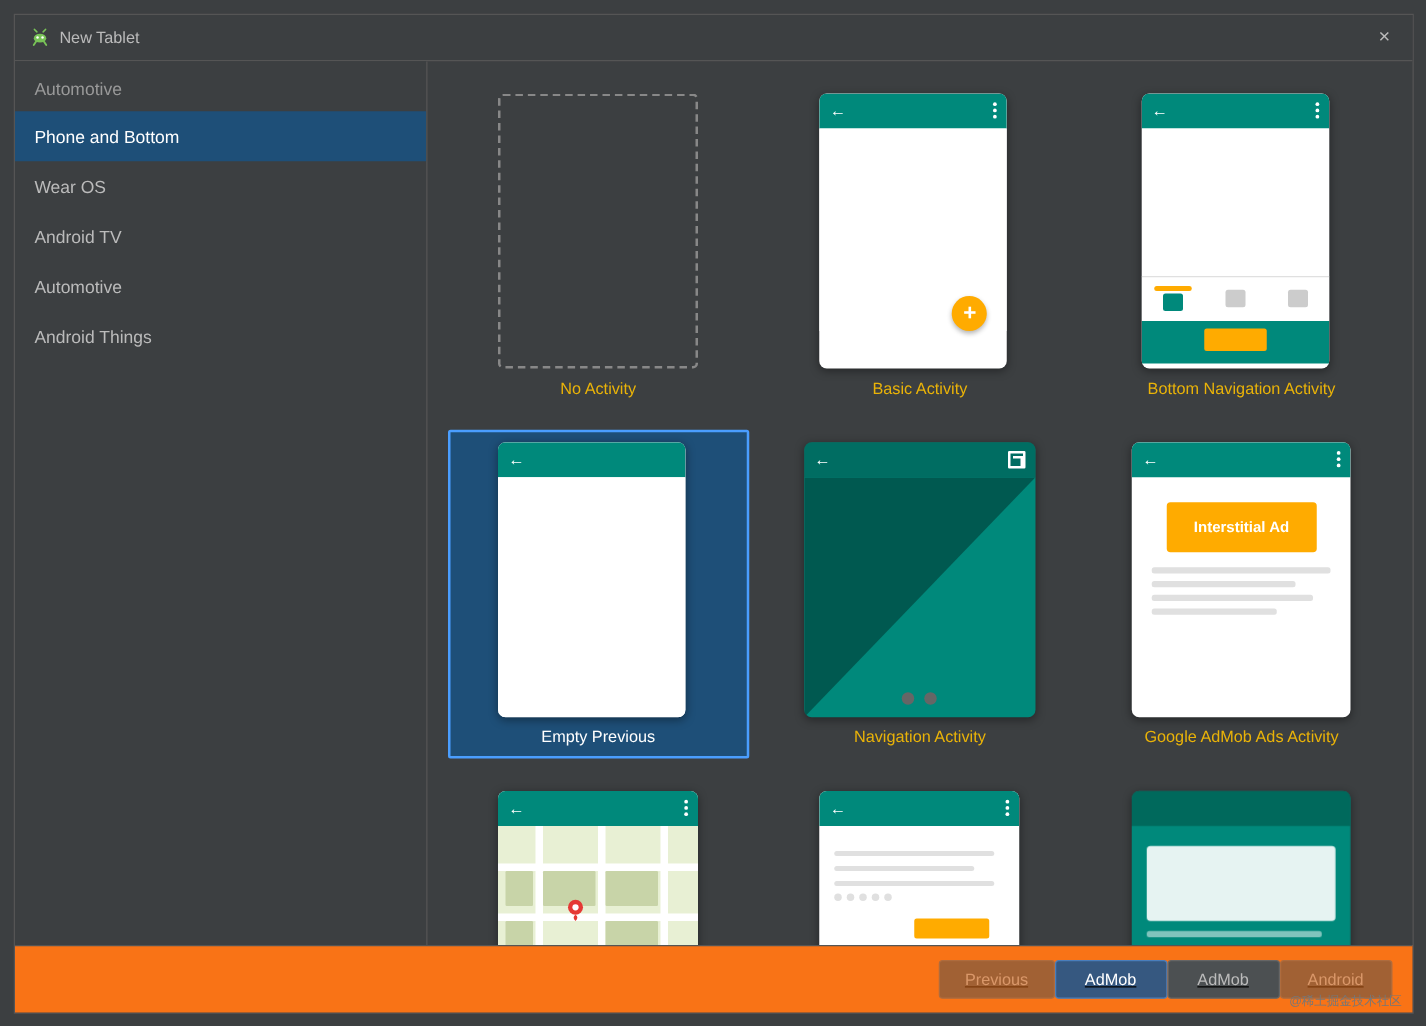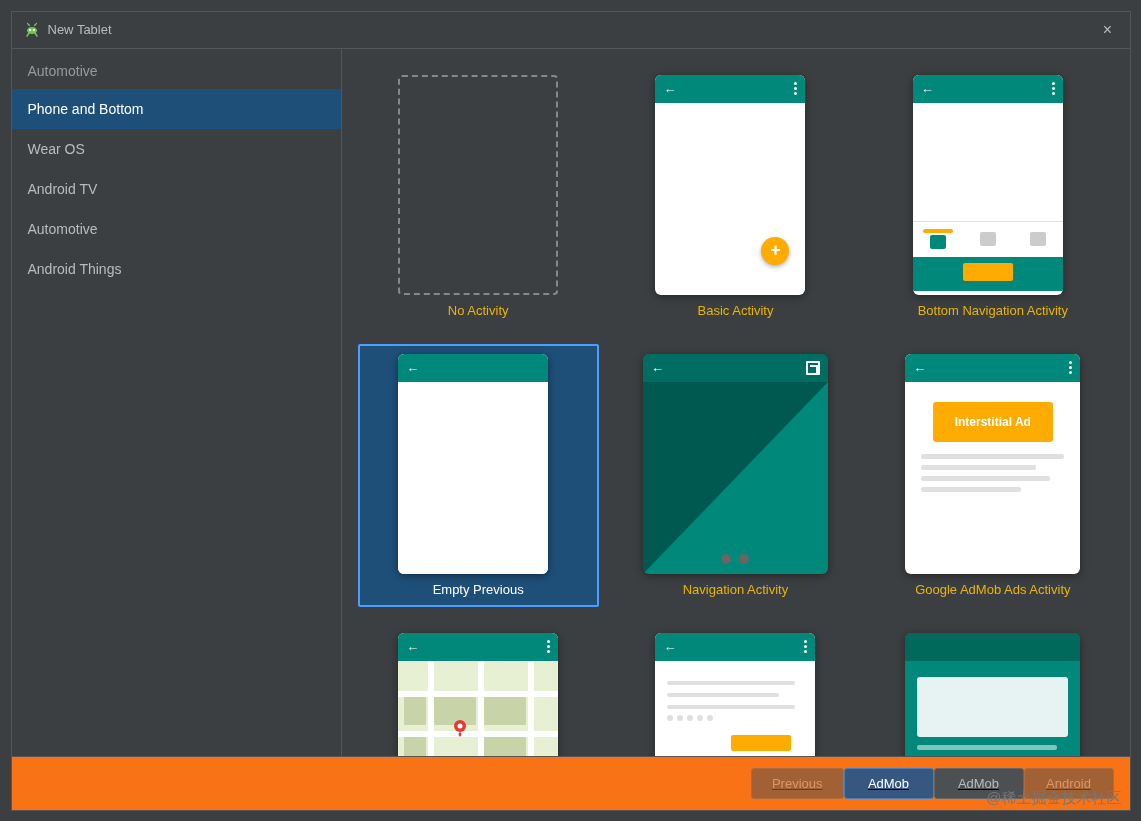--- a/index.html
+++ b/index.html
@@ -508,21 +508,21 @@
       border-color: #4a7ebb;
       color: #fff;
     }
     .footer-btn:disabled { opacity: 0.5; cursor: default; }
 
     .watermark {
       position: absolute;
       bottom: 2px;
       right: 8px;
       color: #777;
-      font-size: 15px;
+      font-size: 10px;
       margin-top: 16px;
     }
 
     
     .expand-icon {
       width: 14px;
       height: 14px;
       border: 2px solid #fff;
       border-radius: 1px;
       position: relative;

